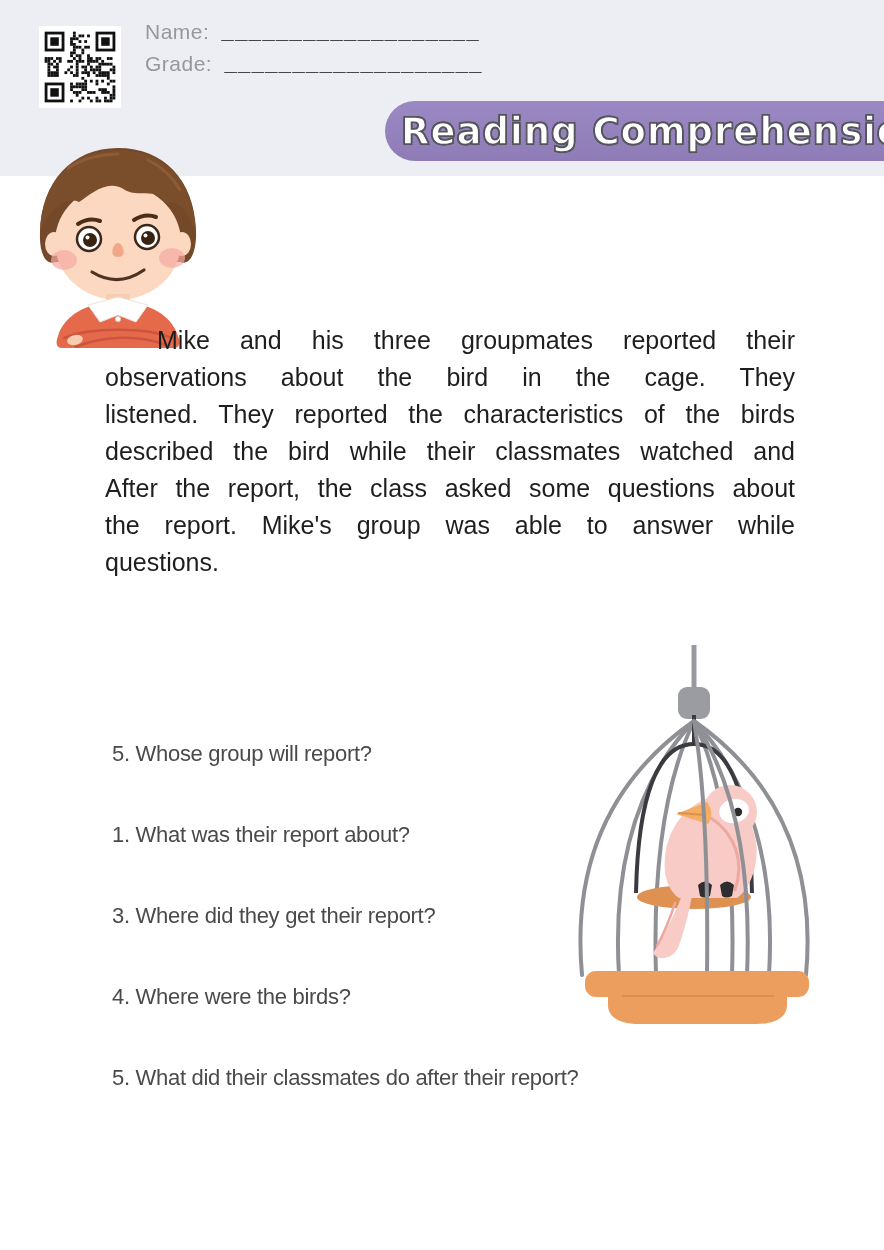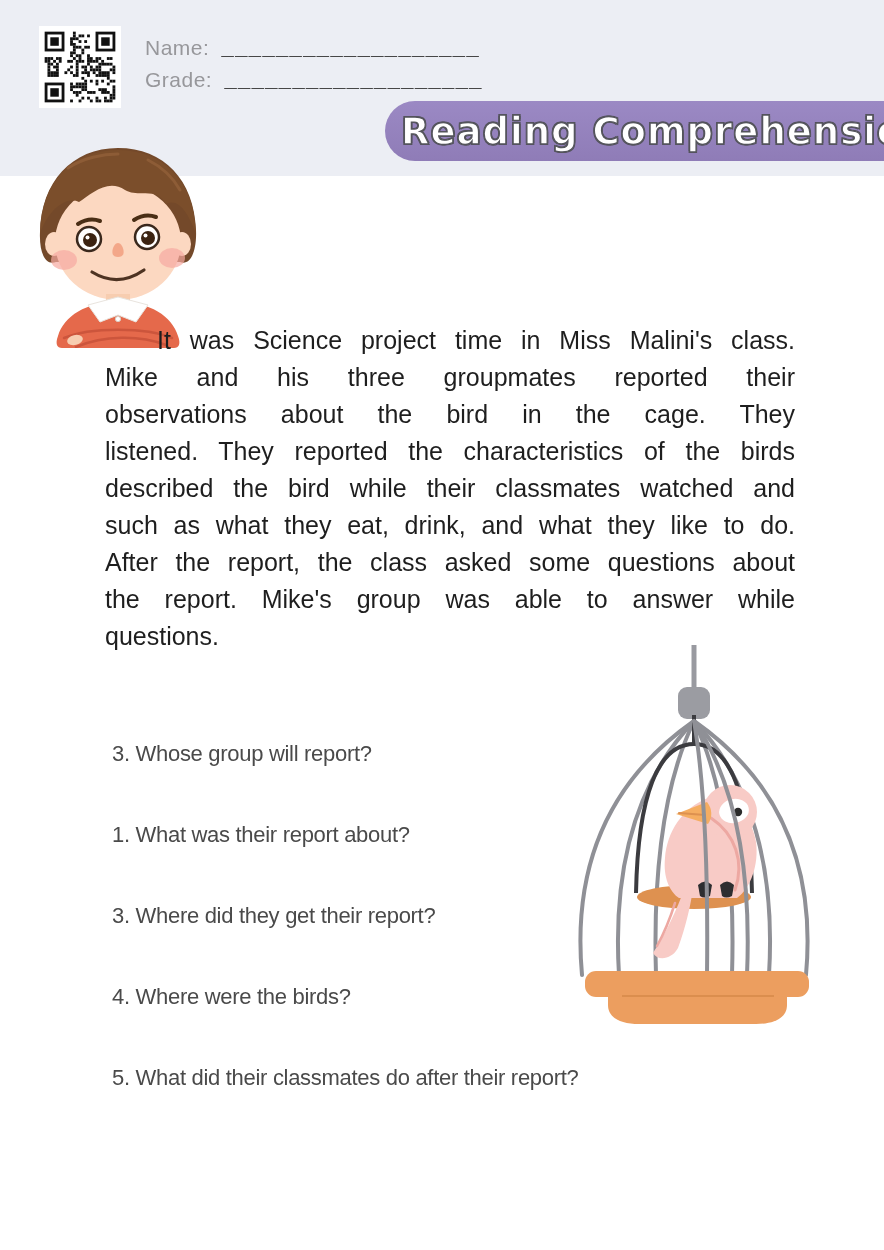--- a/index.html
+++ b/index.html
@@ -9,21 +9,21 @@
     font-family:"Liberation Sans",sans-serif;
   }
   .header-band{
     position:absolute;left:0;top:0;width:884px;height:176px;
     background:#ECEEF4;
   }
   .qr{
     position:absolute;left:39px;top:26px;width:82px;height:82px;
   }
   .id-fields{
-    position:absolute;left:145px;top:36px;width:300px;
+    position:absolute;left:145px;top:20px;width:300px;
     font-size:21px;color:#97979B;letter-spacing:0.5px;
   }
   .id-row{display:flex;align-items:baseline;height:32px;}
   .id-label{margin-right:12px;white-space:nowrap;}
   .id-line{color:#404040;white-space:nowrap;letter-spacing:1px;font-family:Liberation Mono, monospace;}
   .banner{
     position:absolute;left:385px;top:101px;right:0;height:60px;
     background:linear-gradient(#9B89C4,#8F7CB7);
     border-radius:30px 0 0 30px;
     display:flex;align-items:center;padding-left:16px;box-sizing:border-box;
@@ -282,33 +282,31 @@
     <path d="M 90,164 C 58,164 36,178 30,198 C 27,206 29,210 34,210 L 146,210 C 151,210 153,206 150,198 C 144,178 122,164 90,164 Z" fill="#E5694B"></path>
     <path d="M 30,200 C 46,188 134,188 150,200 L 150,204 C 150,208 146,210 140,210 L 40,210 C 34,210 30,208 30,204 Z" fill="#E5694B"></path>
     <path d="M 36,200 C 62,189 118,189 144,200" stroke="#CC553C" stroke-width="2.5" fill="none" stroke-linecap="round"></path>
     <path d="M 48,209 C 76,197 112,197 138,207" stroke="#CC553C" stroke-width="2.5" fill="none" stroke-linecap="round"></path>
     <ellipse cx="47" cy="202" rx="8" ry="5" fill="#F7CDB0" transform="rotate(-14 47 202)"></ellipse>
     <path d="M 60,167 L 90,159 L 120,167 L 108,184 L 90,177 L 72,184 Z" fill="#FFFFFF" stroke="#E9E4DE" stroke-width="1"></path>
     <circle cx="90" cy="181" r="2.6" fill="#ffffff" stroke="#D9CFC6" stroke-width="1"></circle>
   </svg>
 
   <div class="passage">
-      <div class="para-line">It was Science project time in Miss Malini's class.</div>
       <div class="para-line">Mike and his three groupmates reported their</div>
       <div class="para-line">observations about the bird in the cage. They</div>
       <div class="para-line">listened. They reported the characteristics of the birds</div>
       <div class="para-line">described the bird while their classmates watched and</div>
-      <div class="para-line">such as what they eat, drink, and what they like to do.</div>
       <div class="para-line">After the report, the class asked some questions about</div>
       <div class="para-line">the report. Mike's group was able to answer while</div>
       <div class="para-line">questions.</div>
     </div>
 
   <div class="questions">
-      <div class="question">3. Whose group will report?</div>
+      <div class="question">5. Whose group will report?</div>
       <div class="question">1. What was their report about?</div>
       <div class="question">3. Where did they get their report?</div>
       <div class="question">4. Where were the birds?</div>
       <div class="question">5. What did their classmates do after their report?</div>
     </div>
 
   <svg class="cage" viewBox="0 0 256 382">
     <line x1="136" y1="0" x2="136" y2="48" stroke="#999AA0" stroke-width="5"></line>
     <g stroke="#8F9096" stroke-width="4" fill="none" stroke-linecap="round">
       <path d="M 24,330 Q 9,165 136,76"></path>

